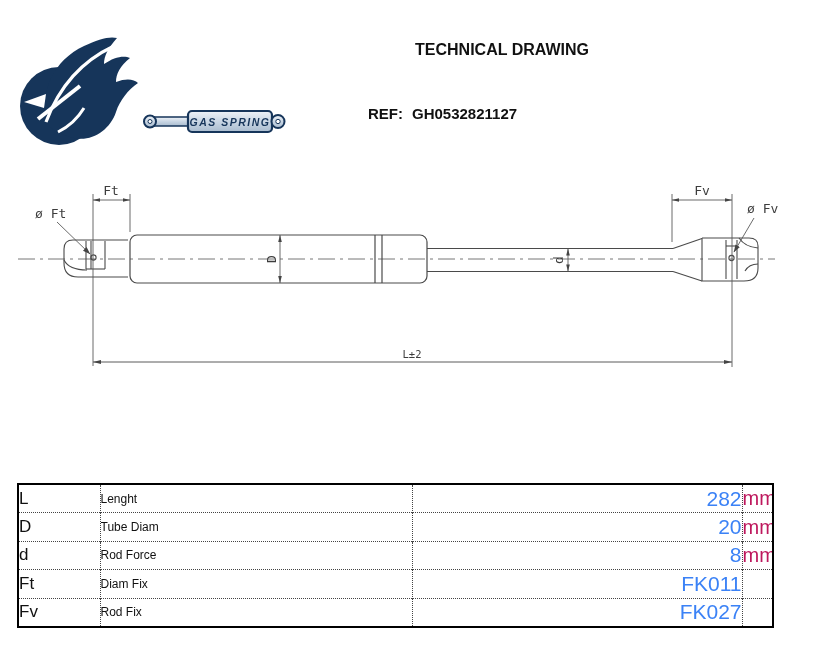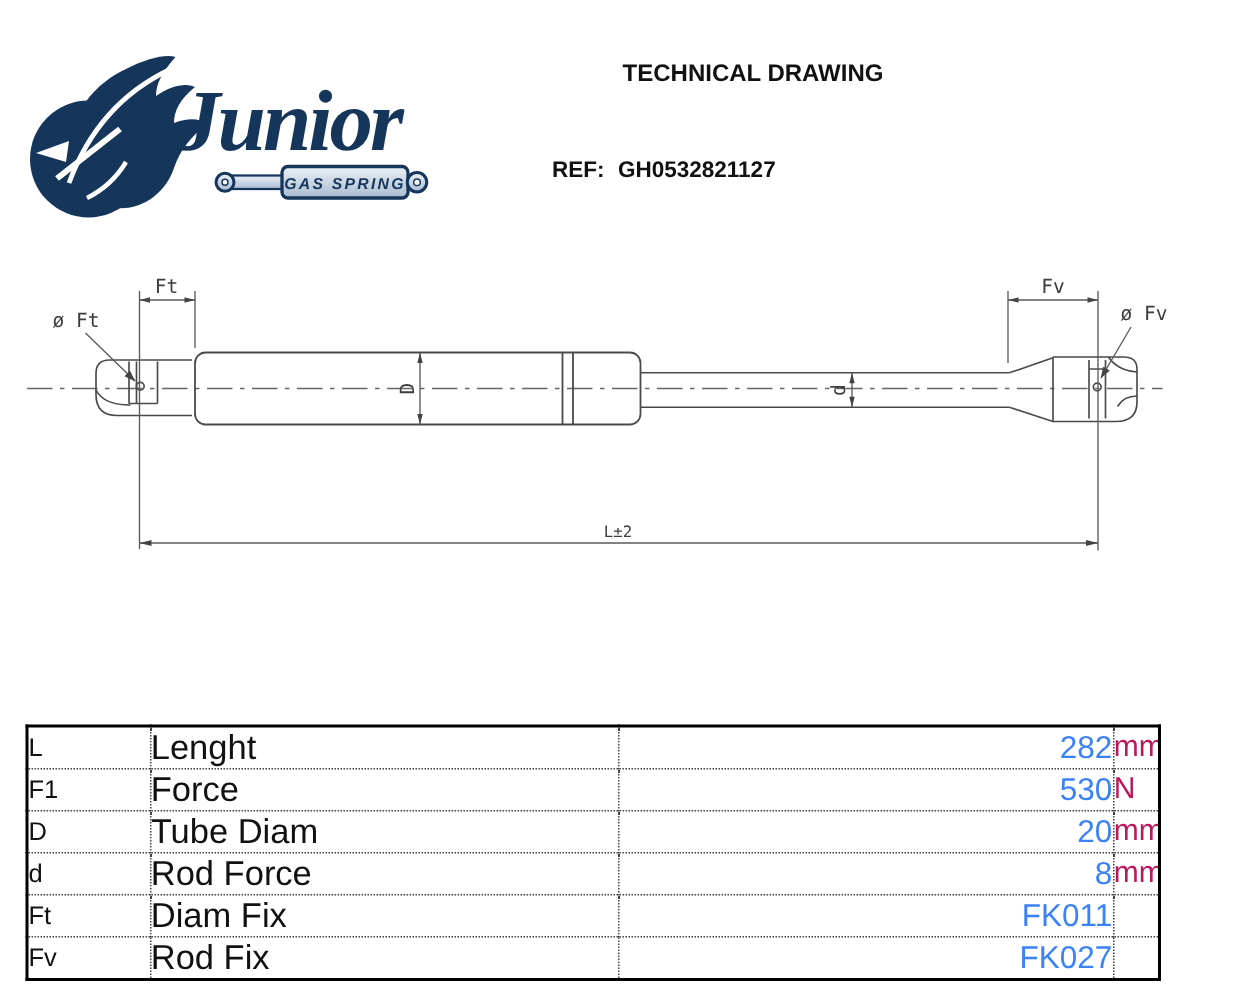--- a/index.html
+++ b/index.html
@@ -40,21 +40,21 @@
     border-collapse:collapse;table-layout:fixed;
     border:2.5px solid #000;background:#fff;
   }
   .spec-table td{
     height:24px;padding:0;vertical-align:middle;overflow:hidden;
     white-space:nowrap;box-sizing:border-box;
   }
   .spec-table tr + tr td{border-top:1px dotted #444;}
   .spec-table td + td{border-left:1px dotted #444;}
   .cell-symbol{font-size:17px;color:#111;padding-left:5px;}
-  .cell-name{font-size:23px;color:#111;padding-left:7px;}
+  .cell-name{font-size:12px;color:#111;padding-left:7px;}
   .cell-value{font-size:21px;color:#3b82f6;text-align:right;padding-right:5px;}
   .cell-unit{font-size:20px;color:#be185d;padding-left:3px;margin-top:37px;}
 </style>
 </head>
 <body>
 
 <div class="logo">
   <svg width="300" height="140" viewBox="0 0 300 140">
 
     <circle cx="41" cy="84" r="39" fill="#16355a"></circle>
@@ -68,21 +68,20 @@
              C 108,56 116,57 120,61
              C 110,68 102,78 98,90
              C 92,108 74,120 56,116
              C 44,113 34,109 30,102 Z" fill="#16355a"></path>
 
     <path d="M 28,100 C 42,62 66,38 96,24" stroke="#ffffff" stroke-width="3.2" fill="none"></path>
     <path d="M 20,97 L 62,64" stroke="#ffffff" stroke-width="4" fill="none"></path>
     <polygon points="6,80 28,72 26,86" fill="#ffffff"></polygon>
     <path d="M 40,110 C 52,104 60,96 66,86" stroke="#ffffff" stroke-width="3" fill="none"></path>
   </svg>
-  <div class="brand-word">Junior</div>
   <svg style="position:absolute;left:122px;top:86px;" width="150" height="28" viewBox="0 0 150 28">
     <defs>
       <linearGradient id="bannerGrad" x1="0" y1="0" x2="0" y2="1">
         <stop offset="0" stop-color="#eef2f7"></stop>
         <stop offset="0.5" stop-color="#c9d6e4"></stop>
         <stop offset="1" stop-color="#a9bccf"></stop>
       </linearGradient>
     </defs>
     <rect x="12" y="9" width="40" height="9" fill="url(#bannerGrad)" stroke="#16355a" stroke-width="1.5"></rect>
     <circle cx="10" cy="13.5" r="6" fill="url(#bannerGrad)" stroke="#16355a" stroke-width="2"></circle>
@@ -208,26 +207,20 @@
       <col style="width:31px">
     </colgroup>
   <tbody>
     <tr>
       <td class="cell-symbol">L</td>
       <td class="cell-name">Lenght</td>
       <td class="cell-value">282</td>
       <td class="cell-unit">mm</td>
     </tr>
     <tr>
-      <td class="cell-symbol">F1</td>
-      <td class="cell-name">Force</td>
-      <td class="cell-value">530</td>
-      <td class="cell-unit">N</td>
-    </tr>
-    <tr>
       <td class="cell-symbol">D</td>
       <td class="cell-name">Tube Diam</td>
       <td class="cell-value">20</td>
       <td class="cell-unit">mm</td>
     </tr>
     <tr>
       <td class="cell-symbol">d</td>
       <td class="cell-name">Rod Force</td>
       <td class="cell-value">8</td>
       <td class="cell-unit">mm</td>

